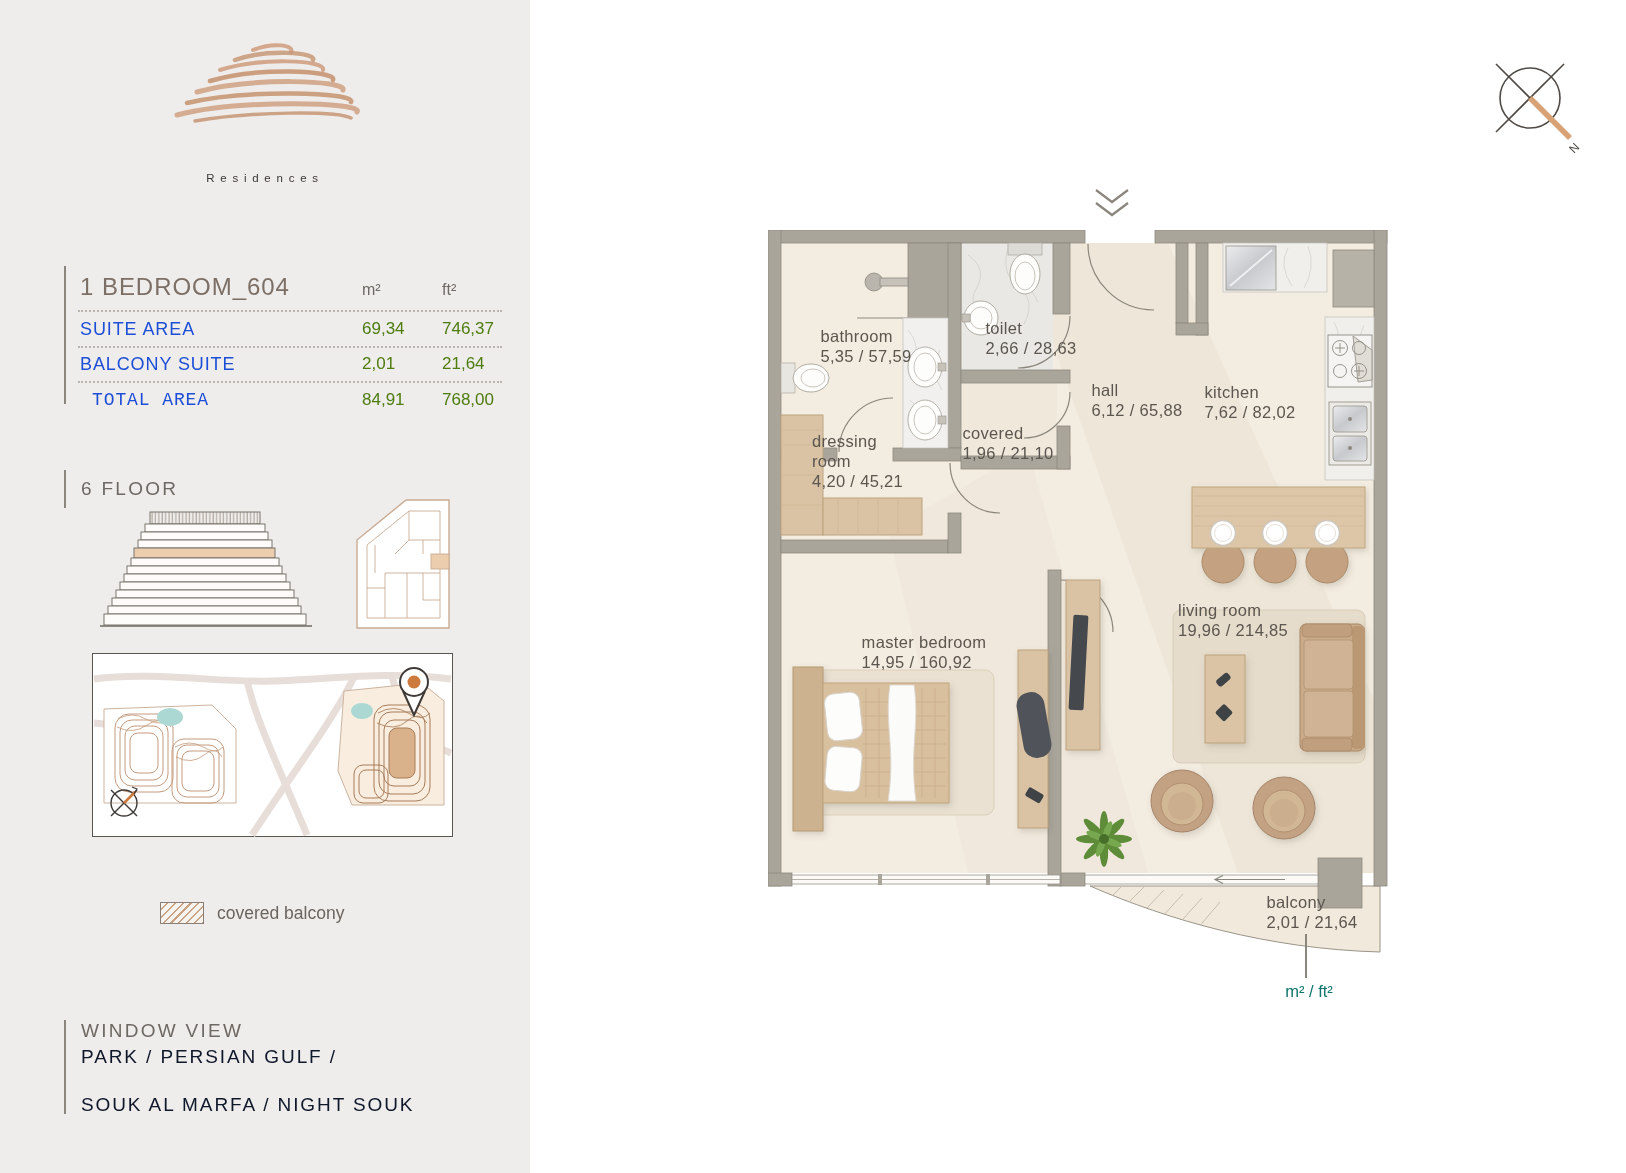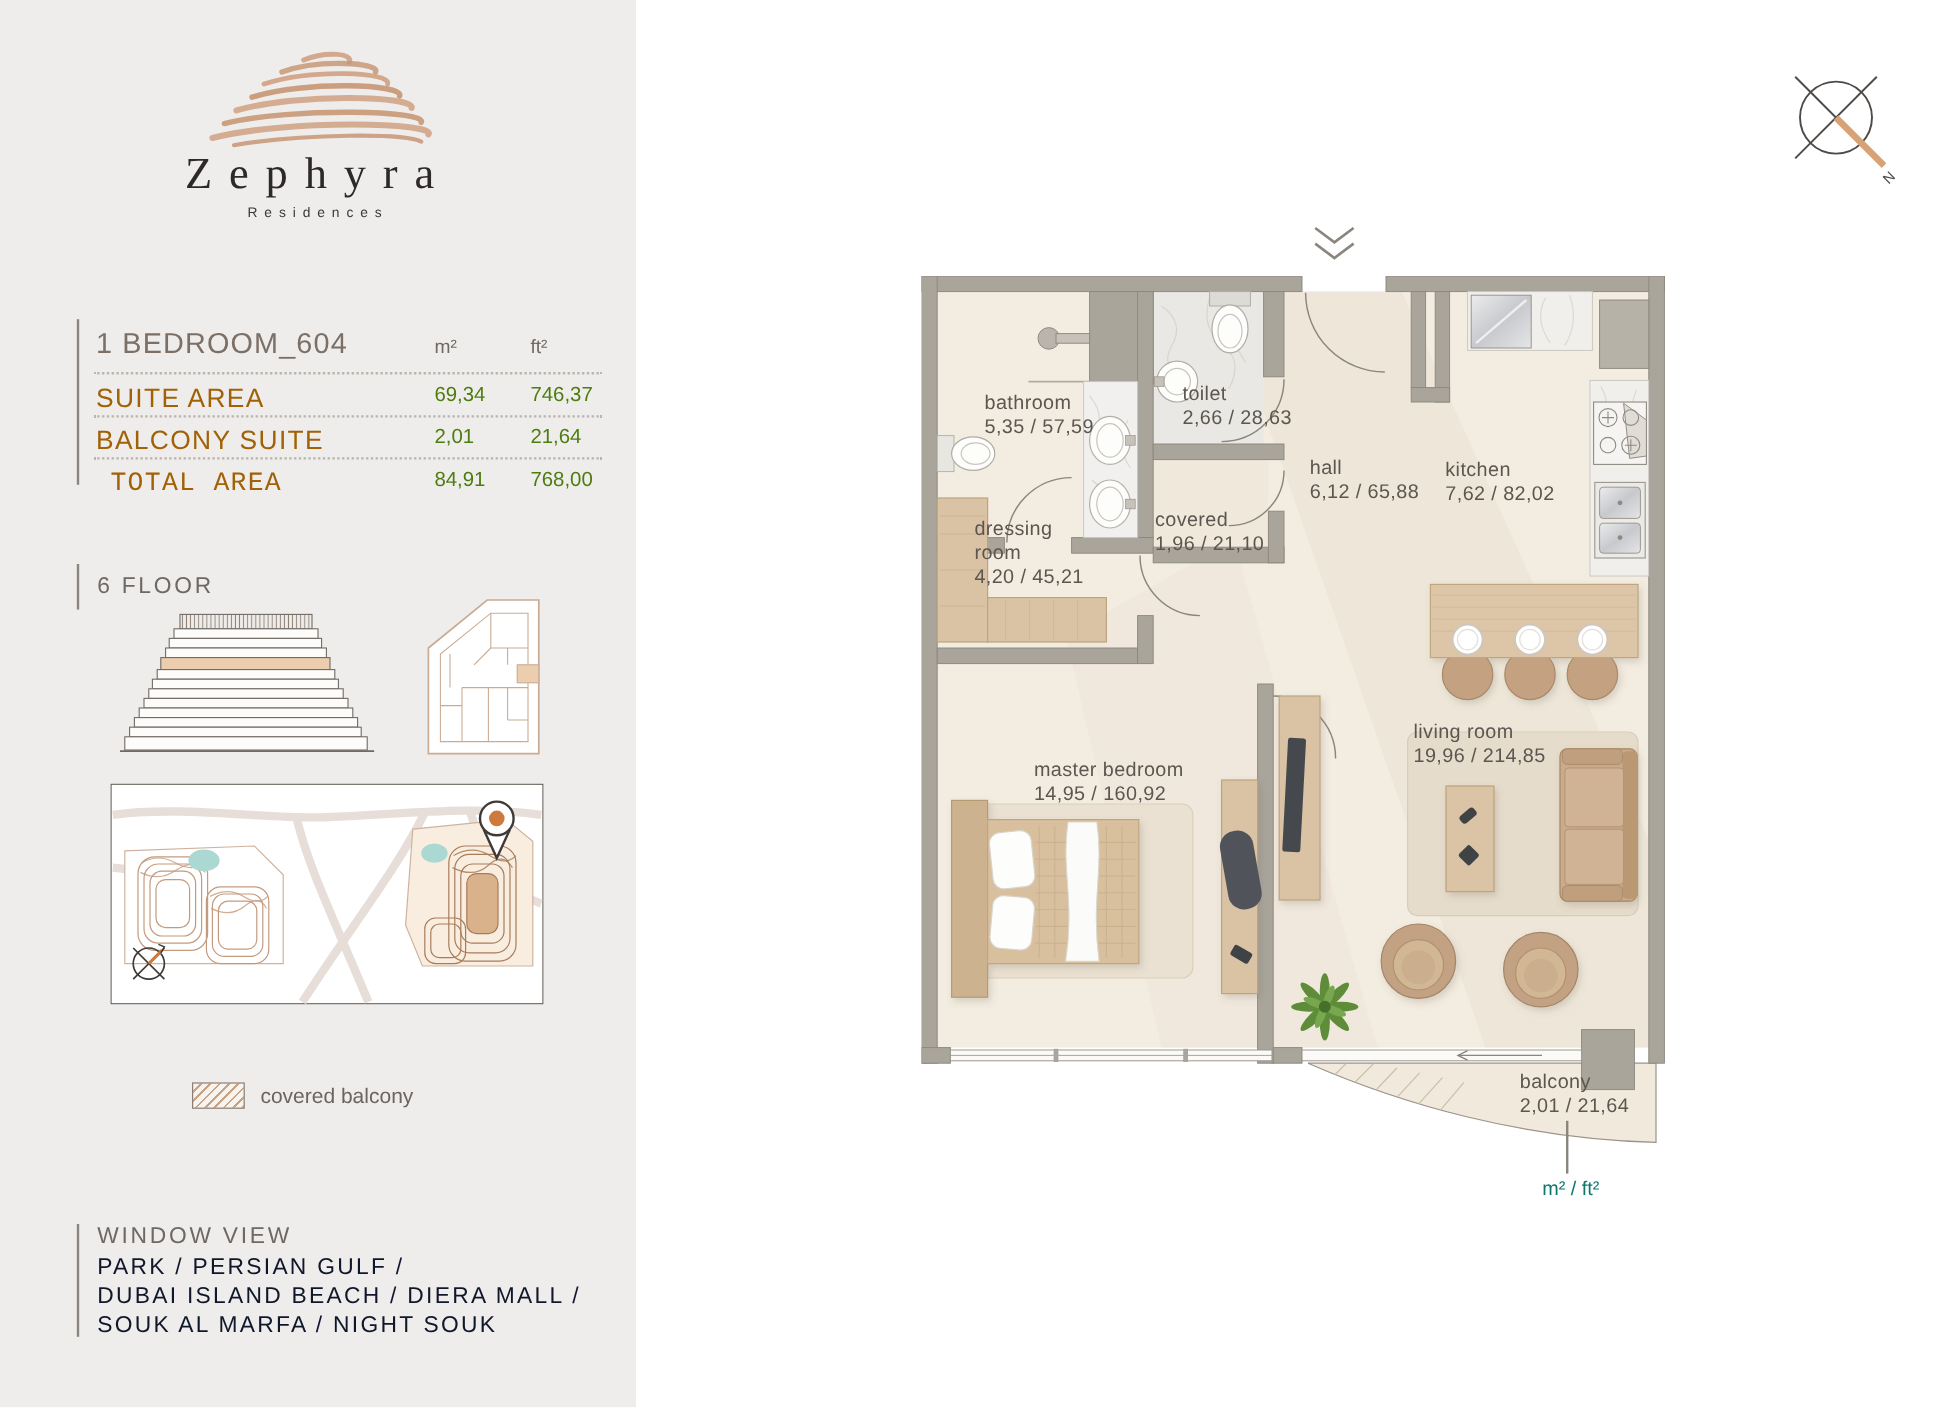--- a/index.html
+++ b/index.html
@@ -5,21 +5,21 @@
   html,body{margin:0;padding:0;}
   body{width:1626px;height:1173px;background:#ffffff;font-family:"Liberation Sans",sans-serif;}
   .page{position:relative;width:1626px;height:1173px;overflow:hidden;background:#ffffff;}
   .abs{position:absolute;}
   .sidebar{position:absolute;left:0;top:0;width:530px;height:1173px;background:#efedeb;}
   .brand-name{font-family:"Liberation Serif",serif;font-size:37px;color:#2d292a;letter-spacing:0.38em;text-align:center;}
   .brand-tag{font-size:11.5px;color:#3c3738;letter-spacing:0.5em;text-align:center;}
   .vrule{position:absolute;width:2px;background:#8b857f;}
   .tbl-title{font-size:24px;color:#7c6f66;letter-spacing:0.04em;}
   .tbl-head{font-size:16px;color:#6e6964;}
-  .tbl-label{font-size:22px;color:#a16207;letter-spacing:0.05em;}
+  .tbl-label{font-size:18px;color:#1d4ed8;letter-spacing:0.05em;}
   .tbl-val{font-size:17px;color:#4d7c0f;}
   .dotted{position:absolute;border-top:2px dotted #bab5ae;height:0;}
   .sec-title{font-size:19px;color:#6e6964;letter-spacing:0.12em;}
   .wv-line{position:absolute;font-size:19px;color:#0f172a;letter-spacing:0.1em;white-space:nowrap;}
   .legend-swatch{position:absolute;width:42px;height:20px;border:1px solid #8a7f76;
      background:repeating-linear-gradient(135deg,#f7f4f0 0px,#f7f4f0 4px,#c9a183 4px,#c9a183 5.5px);}
   .legend-text{position:absolute;font-size:17.5px;color:#6b6560;}
   .room-label{position:absolute;transform:translateX(-50%);text-align:left;
      font-size:16.5px;line-height:20px;color:#5b564f;letter-spacing:0.02em;white-space:nowrap;}
   .room-label .wrap{white-space:normal;width:100px;}
@@ -38,21 +38,20 @@
         <path d="M 88,10 C 108,2 130,5 126,12" stroke="#cfa083" stroke-width="4" opacity="0.9"></path>
         <path d="M 70,20 C 100,9 152,12 148,20" stroke="#c79877" stroke-width="4.5" opacity="0.85"></path>
         <path d="M 55,30 C 95,17 162,20 158,30" stroke="#cfa083" stroke-width="4" opacity="0.9"></path>
         <path d="M 45,41 C 90,27 172,30 168,40" stroke="#c08a64" stroke-width="4.5" opacity="0.8"></path>
         <path d="M 32,52 C 85,37 182,40 178,50" stroke="#cfa083" stroke-width="5" opacity="0.85"></path>
         <path d="M 22,63 C 80,49 192,52 186,62" stroke="#c79877" stroke-width="4.5" opacity="0.9"></path>
         <path d="M 12,75 C 75,59 200,62 192,72" stroke="#cfa083" stroke-width="5" opacity="0.85"></path>
         <path d="M 30,81 C 90,71 172,71 186,78" stroke="#c08a64" stroke-width="3.5" opacity="0.75"></path>
       </g>
     </svg>
-    <div class="abs brand-name" style="left:65px;top:124px;width:400px;">Zephyra</div>
     <div class="abs brand-tag" style="left:65px;top:172px;width:400px;">Residences</div>
 
     <div class="vrule" style="left:64px;top:266px;height:138px;"></div>
     <div class="abs tbl-title" style="left:80px;top:273px;">1 BEDROOM_604</div>
     <div class="abs tbl-head" style="left:362px;top:281px;">m²</div>
     <div class="abs tbl-head" style="left:442px;top:281px;">ft²</div>
     <div class="dotted" style="left:78px;top:310px;width:424px;"></div>
 
     <div class="abs tbl-label" style="left:80px;top:319px;">SUITE AREA</div>
     <div class="abs tbl-val" style="left:362px;top:319px;">69,34</div>
@@ -171,21 +170,20 @@
         <path d="M 40,134 l 5,2 l -3,5" stroke="#3f3a37" stroke-width="1.2"></path>
       </g>
     </svg>
 
     <div class="legend-swatch" style="left:160px;top:902px;"></div>
     <div class="legend-text" style="left:217px;top:903px;">covered balcony</div>
 
     <div class="vrule" style="left:64px;top:1020px;height:94px;"></div>
     <div class="abs sec-title" style="left:81px;top:1020px;">WINDOW VIEW</div>
     <div class="wv-line" style="left:81px;top:1046px;">PARK / PERSIAN GULF /</div>
-    <div class="wv-line" style="left:81px;top:1070px;">DUBAI ISLAND BEACH / DIERA MALL /</div>
     <div class="wv-line" style="left:81px;top:1094px;">SOUK AL MARFA / NIGHT SOUK</div>
   </div>
 
   <svg class="abs" style="left:1488px;top:52px;" width="138" height="114" viewBox="0 0 138 114">
     <g fill="none" stroke="#4f4a46" stroke-width="1.6">
       <circle cx="42" cy="46" r="30"></circle>
       <line x1="8" y1="12" x2="80" y2="84"></line>
       <line x1="76" y1="12" x2="8" y2="80"></line>
     </g>
     <line x1="42" y1="46" x2="82" y2="86" stroke="#d8a277" stroke-width="5.5"></line>

